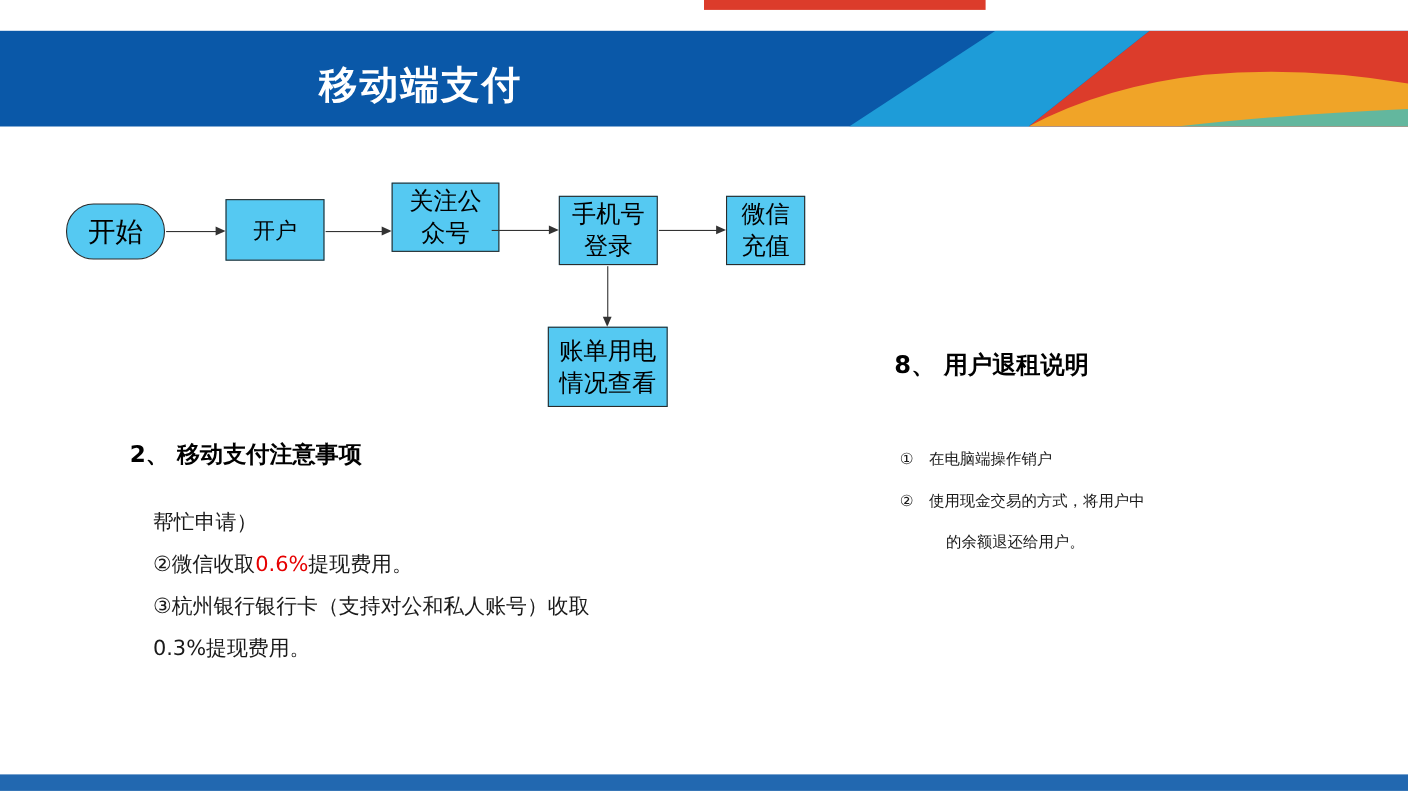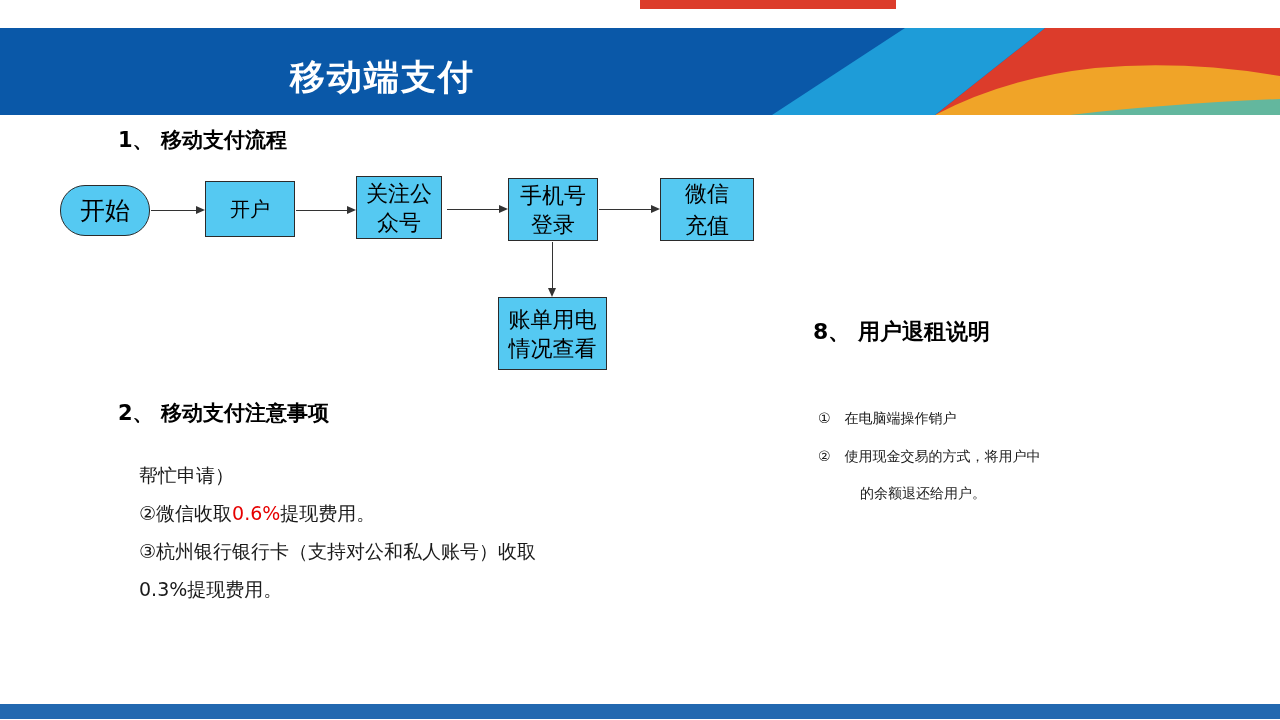--- a/index.html
+++ b/index.html
@@ -27,23 +27,23 @@
   #h3{left:813px; top:317px; font-size:22px;}
   
   .flow-node{position:absolute; background:var(--box-fill,#55c9f2);
     border:1.6px solid #2b2b2b; box-sizing:border-box;
     display:flex; flex-direction:column; align-items:center; justify-content:center;
     font-family:"DejaVu Serif","Liberation Serif",serif; color:#000;
     text-align:center;}
   .flow-node .ln{display:block; line-height:29px;}
   #n-start{left:60px; top:185px; width:90px; height:51px; border-radius:25px; font-size:25px;}
   #n-open{left:205px; top:181px; width:90px; height:56px; font-size:20px;}
-  #n-follow{left:356px; top:176px; width:86px; height:63px; font-size:22px;}
+  #n-follow{left:356px; top:166px; width:98px; height:63px; font-size:22px;}
   #n-login{left:508px; top:178px; width:90px; height:63px; font-size:22px;}
-  #n-recharge{left:660px; top:178px; width:94px; height:63px; font-size:22px;justify-content:space-between;}
+  #n-recharge{left:660px; top:178px; width:72px; height:63px; font-size:22px;}
   #n-bill{left:498px; top:297px; width:109px; height:73px; font-size:22px;}
   .harrow{position:absolute; height:0; border-top:1.6px solid #333;}
   .harrow:after{content:""; position:absolute; right:-2px; top:-4.6px;
     border-left:9px solid #333; border-top:4px solid transparent;
     border-bottom:4px solid transparent;}
   #a1{left:151px; top:210px; width:52px;}
   #a2{left:296px; top:210px; width:58px;}
   #a3{left:447px; top:209px; width:59px;}
   #a4{left:599px; top:209px; width:59px;}
   .varrow{position:absolute; width:0; border-left:1.6px solid #333;}
@@ -75,21 +75,20 @@
   <div class="header-band">
     <svg class="header-deco" viewBox="750 0 530 87" preserveAspectRatio="none">
       <path d="M1045,0 L1280,0 L1280,87 L935,87 Z" style="fill:var(--accent-red,#dc3c2b)"></path>
       <path d="M935,87 Q1005,50 1095,40 Q1185,32 1280,48 L1280,87 Z" style="fill:var(--accent-orange,#f0a428)"></path>
       <path d="M1070,87 Q1165,76 1280,71 L1280,87 Z" style="fill:var(--accent-teal,#63b79e)"></path>
       <path d="M905,0 L1045,0 L935,87 L772,87 Z" style="fill:var(--accent-lightblue,#1e9cd8)"></path>
     </svg>
     <div class="slide-title">移动端支付</div>
   </div>
 
-  <div class="sec-heading" id="h1">1、 移动支付流程</div>
 
   <div>
     <div class="flow-node" id="n-start">
       <span class="ln">开始</span>
     </div>
     <div class="flow-node" id="n-open">
       <span class="ln">开户</span>
     </div>
     <div class="flow-node" id="n-follow">
       <span class="ln">关注公</span>

